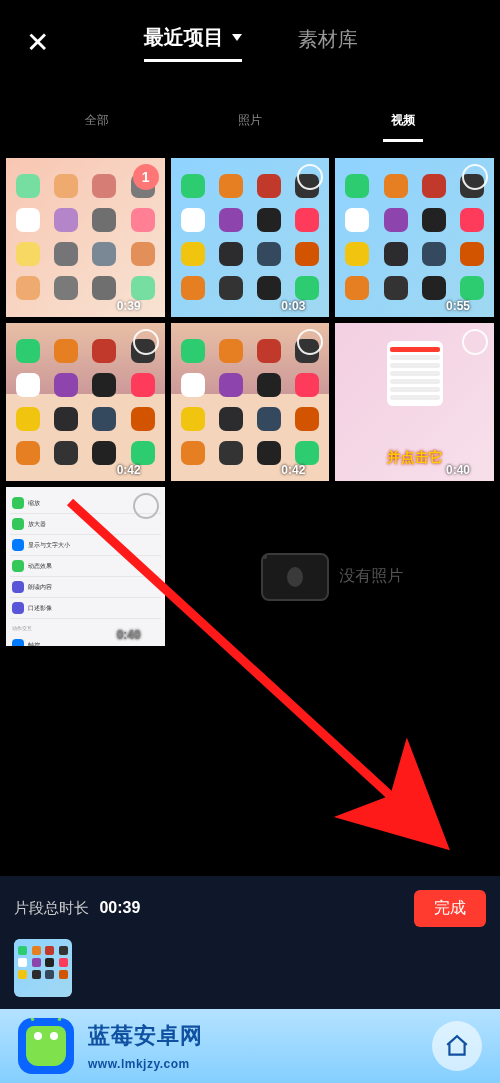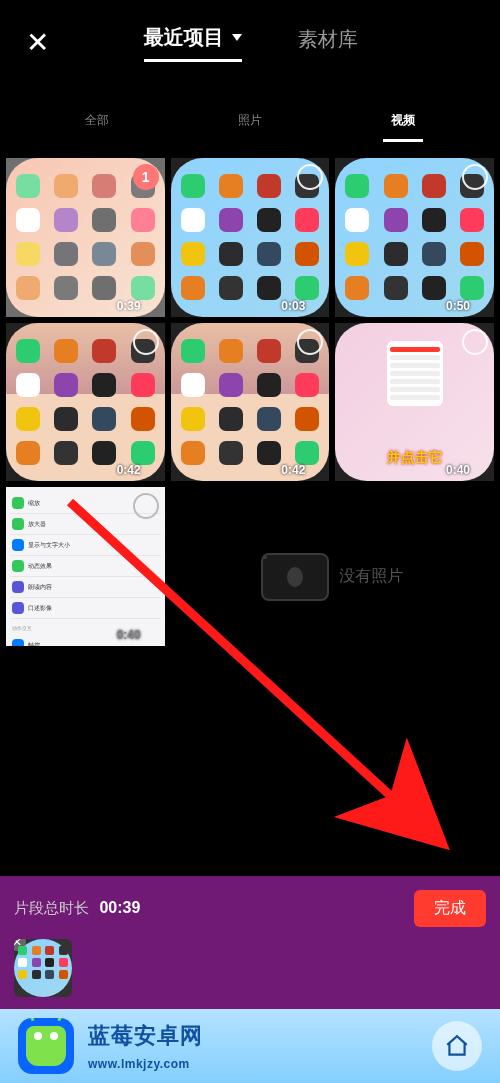--- a/index.html
+++ b/index.html
@@ -123,21 +123,20 @@
 
   
   .homescreen {
     width: 100%; height: 100%;
     padding: 14px 6px 6px;
     display: grid;
     grid-template-columns: repeat(4, 1fr);
     grid-auto-rows: 28px;
     gap: 6px;
     position: relative;
-    border-radius: 32px;
   }
   .hs-blue { background: linear-gradient(135deg, #8fd3ff, #a0d8f1); }
   .hs-orange { background: linear-gradient(135deg, #f5a98a, #f4d4bb); }
   .hs-pink { background: linear-gradient(135deg, #f3cfe2, #f7e0ea); }
   .app {
     width: 24px; height: 24px;
     border-radius: 7px;
     margin: auto;
   }
   .a1{background:#2ecc71}.a2{background:#e67e22}.a3{background:#c0392b}.a4{background:#333}
@@ -224,21 +223,21 @@
     height: 360px;
     pointer-events: none;
     z-index: 5;
   }
 
   
   .bottom-bar {
     position: absolute;
     left: 0; right: 0;
     bottom: 74px;
-    background: #701a75;
+    background: #0f172a;
     padding: 14px 14px 12px;
   }
   .bb-top {
     display: flex;
     justify-content: space-between;
     align-items: center;
     margin-bottom: 12px;
   }
   .total-label { font-size: 15px; color: #ccc; }
   .total-time { font-weight: 700; color: #fff; margin-left: 6px;}
@@ -424,21 +423,21 @@
       <div class="app a9"></div>
         <div class="app a10"></div>
         <div class="app a11"></div>
         <div class="app a12"></div>
       <div class="app a2"></div>
         <div class="app a4"></div>
         <div class="app a7"></div>
         <div class="app a1"></div>
     </div>
     <div class="mark-circle"></div>
-    <div class="dur">0:50</div>
+    <div class="dur">0:55</div>
   </div>
 
   <div class="tile">
     <div class="homescreen hs-orange" style="background:linear-gradient(180deg,#e8bfa5 0%,#c99 45%,#f4d4bb 45%);">
       <div class="app a1"></div>
         <div class="app a2"></div>
         <div class="app a3"></div>
         <div class="app a4"></div>
       <div class="app a5"></div>
         <div class="app a6"></div>

